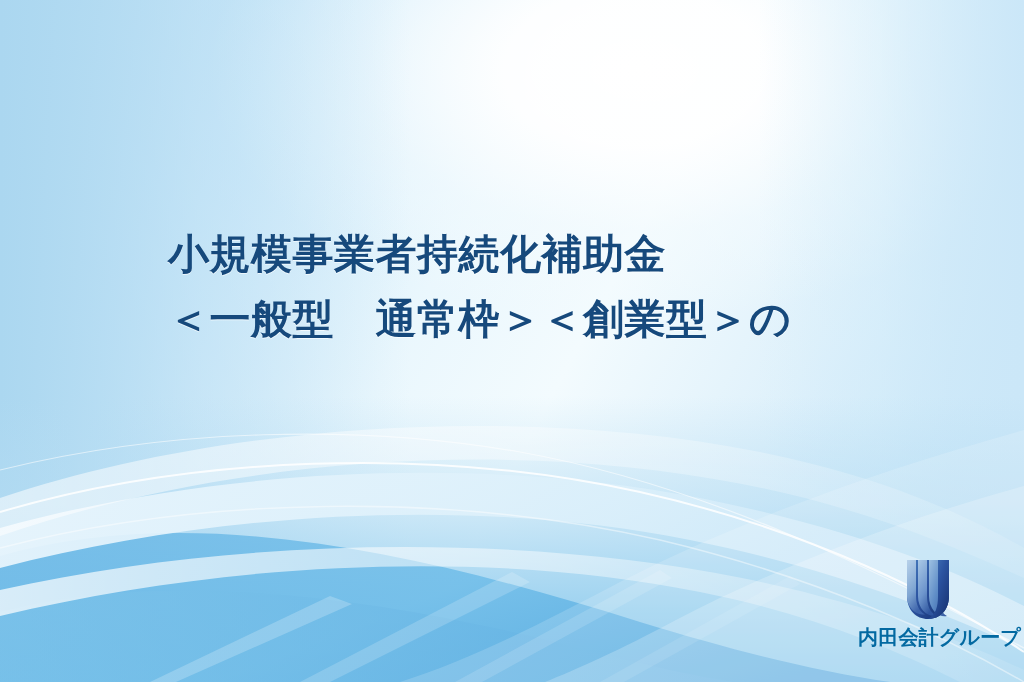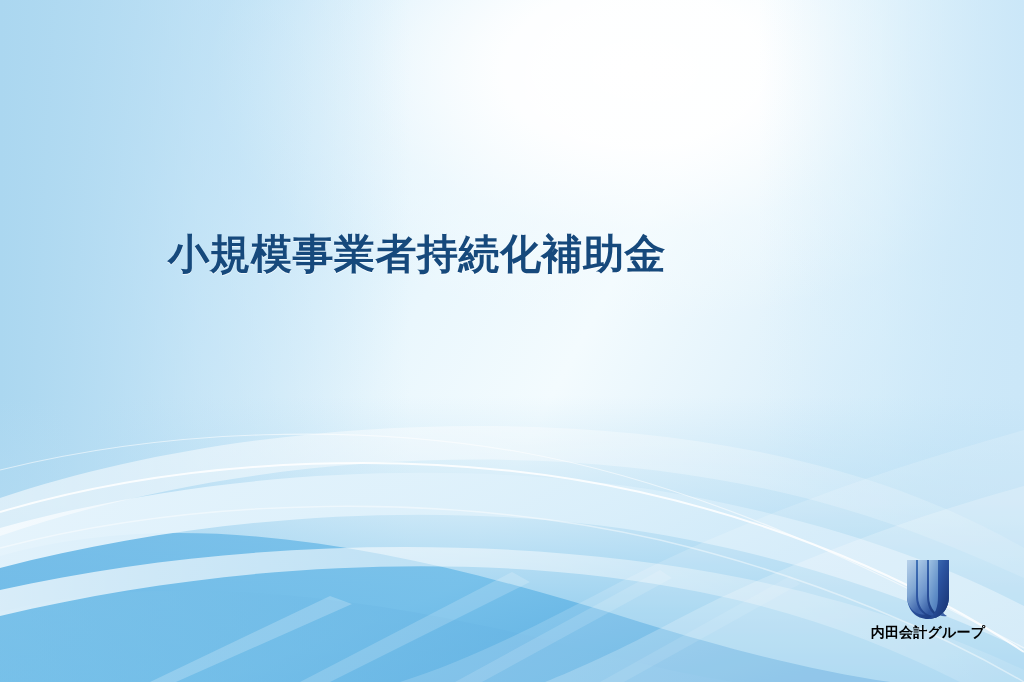--- a/index.html
+++ b/index.html
@@ -64,23 +64,23 @@
   }
   .logo-mark{
     width:62px;height:66px;
     margin:0 auto 2px auto;
     display:block;
   }
   .logo-text{
     display:block;
     font-family:"DejaVu Sans","Liberation Sans",sans-serif;
     font-weight:700;
-    font-size:14px;
+    font-size:20px;
     letter-spacing:0.2px;
-    color:#000000;
+    color:#0369a1;
     white-space:pre;
   }
 </style>
 </head>
 <body>
 
 <div id="stage">
 
   <div class="bg-base"></div>
   <div class="bg-left-wash"></div>
@@ -139,20 +139,21 @@
 
       <path d="M150,682 L330,596 L352,604 L176,682 Z" fill="#ffffff" fill-opacity="0.22"></path>
       <path d="M300,682 L512,572 L530,582 L330,682 Z" fill="#ffffff" fill-opacity="0.18"></path>
       <path d="M455,682 L660,570 L672,578 L482,682 Z" fill="#ffffff" fill-opacity="0.14"></path>
       <path d="M600,682 L790,576 L800,584 L624,682 Z" fill="#ffffff" fill-opacity="0.10"></path>
     </svg>
   </div>
 
   <div class="headline">
     <span class="ln">小規模事業者持続化補助金</span>
+    <span class="ln">＜一般型　通常枠＞＜創業型＞の</span>
   </div>
 
   <div class="logo">
     <svg class="logo-mark" viewBox="0 0 62 66" xmlns="http://www.w3.org/2000/svg">
       <defs>
         <linearGradient id="uDark" x1="0" y1="0" x2="1" y2="1">
           <stop offset="0" stop-color="#4a7fc0"></stop>
           <stop offset="0.45" stop-color="#2b53a0"></stop>
           <stop offset="1" stop-color="#16306e"></stop>
         </linearGradient>

